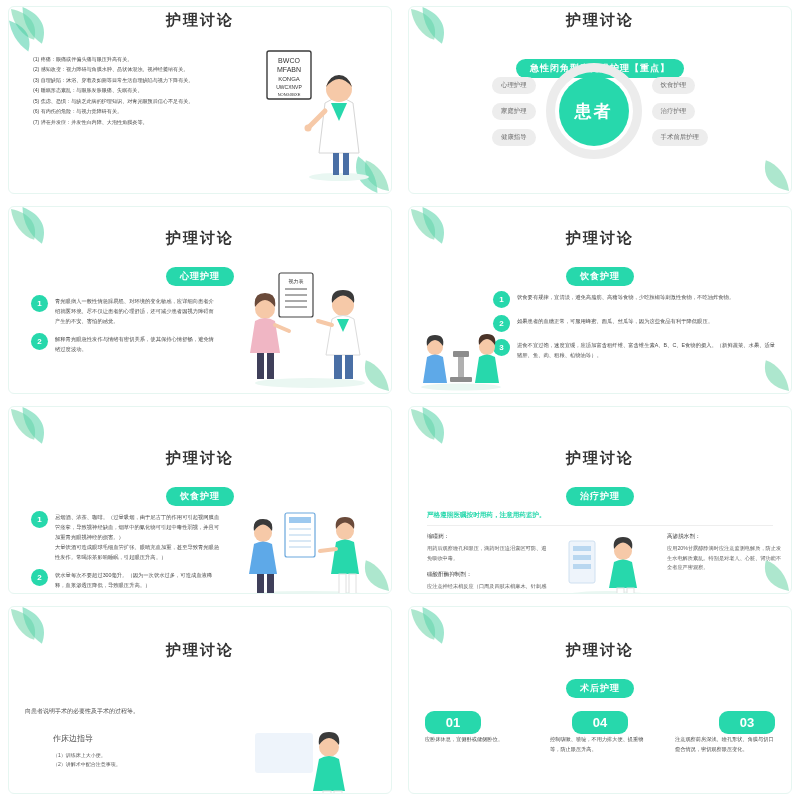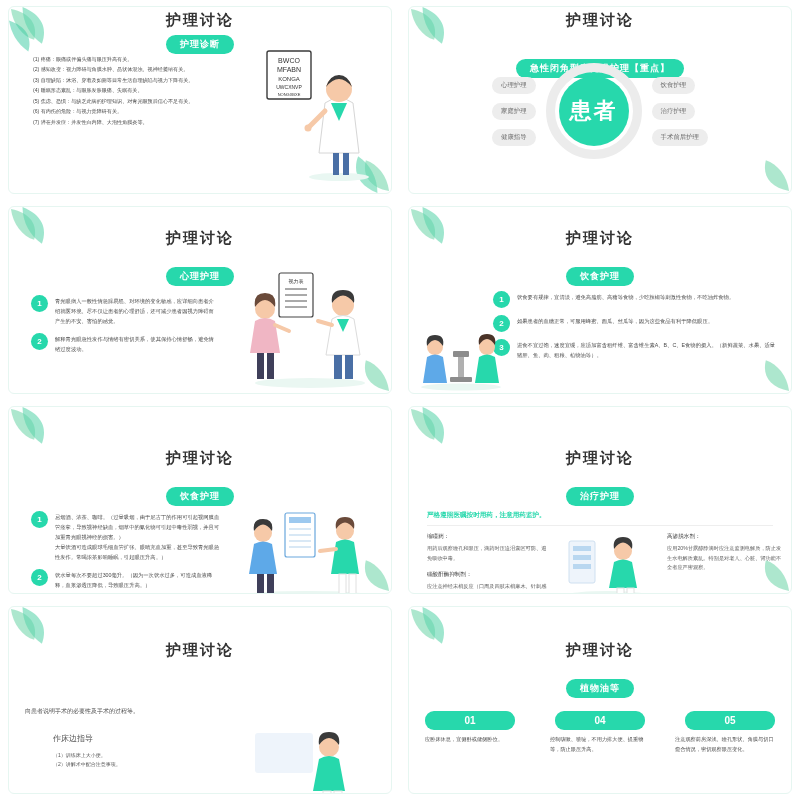--- a/index.html
+++ b/index.html
@@ -15,22 +15,22 @@
   .title{position:absolute;left:0;right:0;text-align:center;font-size:15px;font-weight:bold;color:#333333;letter-spacing:2px;}
   .pill{display:inline-block;background:#27d8ac;color:#ffffff;border-radius:11px;padding:3px 14px;font-size:9px;font-weight:bold;letter-spacing:1px;}
   .pill-wrap{position:absolute;left:0;right:0;text-align:center;}
   .body-text{position:absolute;font-size:5.1px;line-height:1.85;color:#4a4a4a;}
   .body-text p{margin:0 0 1px 0;}
   .num{width:17px;height:17px;border-radius:50%;background:#27d8ac;color:#fff;font-size:8px;display:flex;align-items:center;justify-content:center;font-weight:bold;flex:none;}
   .row{display:flex;gap:7px;align-items:flex-start;margin-bottom:7px;}
   .row .txt{font-size:5.3px;line-height:1.9;color:#4a4a4a;padding-top:1px;}
   .ghost{background:#ededed;color:#6b6b6b;border-radius:9px;font-size:6.4px;padding:4px 9px;text-align:center;display:inline-block;white-space:nowrap;}
   .ring{width:96px;height:96px;border-radius:50%;border:9px solid #ececec;box-sizing:border-box;display:flex;align-items:center;justify-content:center;}
-  .ring-inner{width:70px;height:70px;border-radius:50%;background:#27d8ac;color:#fff;font-size:22px;font-weight:bold;display:flex;align-items:center;justify-content:center;letter-spacing:2px;}
-  .chip{background:#27d8ac;color:#fff;border-radius:9px;font-size:10px;font-weight:bold;padding:4px 17px;width:56px;text-align:center;}
+  .ring-inner{width:70px;height:70px;border-radius:50%;background:#27d8ac;color:#fff;font-size:17px;font-weight:bold;display:flex;align-items:center;justify-content:center;letter-spacing:2px;}
+  .chip{background:#27d8ac;color:#fff;border-radius:9px;font-size:13px;font-weight:bold;padding:4px 0;width:56px;text-align:center;}
   .divider{position:absolute;height:1px;background:#eeeeee;}
   
   .fig{position:absolute;}
   .small-note{font-size:5px;color:#555;line-height:1.8;}
 </style>
 </head>
 <body>
 
 <div class="grid">
 
@@ -48,21 +48,20 @@
       <div class="leaf br">
         <svg viewBox="0 0 60 60">
             <g fill="#9fe3c6">
               <path d="M2 2 C22 6 30 18 26 34 C14 30 4 18 2 2Z" opacity=".85"></path>
               <path d="M14 0 C34 8 40 22 34 38 C22 30 14 16 14 0Z" opacity=".6" fill="#5fd6ae"></path>
             </g>
           </svg>
       </div>
 
       <div class="title" style="top:4px;">护理讨论</div>
-      <div class="pill-wrap" style="top:26px;"><span class="pill">护理诊断</span></div>
 
       <div class="body-text" style="left:24px;top:48px;width:246px;">
         <p>(1) 疼痛：眼痛或伴偏头痛与眼压升高有关。</p>
         <p>(2) 感知改变：视力障碍与角膜水肿、晶状体混浊、视神经萎缩有关。</p>
         <p>(3) 自理缺陷：沐浴、穿着及如厕等日常生活自理缺陷与视力下降有关。</p>
         <p>(4) 睡眠形态紊乱：与眼胀发胀眼痛、失眠有关。</p>
         <p>(5) 焦虑、恐惧：与缺乏此病的护理知识、对青光眼预后信心不足有关。</p>
         <p>(6) 有内伤的危险：与视力觉障碍有关。</p>
         <p>(7) 潜在并发症：并发性白内障、大泡性角膜炎等。</p>
       </div>
@@ -390,26 +389,26 @@
       <div class="leaf tl">
         <svg viewBox="0 0 60 60">
             <g fill="#9fe3c6">
               <path d="M2 2 C22 6 30 18 26 34 C14 30 4 18 2 2Z" opacity=".85"></path>
               <path d="M14 0 C34 8 40 22 34 38 C22 30 14 16 14 0Z" opacity=".6" fill="#5fd6ae"></path>
             </g>
           </svg>
       </div>
 
       <div class="title" style="top:34px;">护理讨论</div>
-      <div class="pill-wrap" style="top:70px;"><span class="pill">植物油等</span></div>
+      <div class="pill-wrap" style="top:70px;"><span class="pill">术后护理</span></div>
 
       <div style="position:absolute;left:16px;right:16px;top:104px;display:flex;justify-content:space-between;">
         <div class="chip">01</div>
         <div class="chip">04</div>
-        <div class="chip">05</div>
+        <div class="chip">03</div>
       </div>
 
       <div style="position:absolute;left:16px;right:16px;top:128px;display:flex;justify-content:space-between;gap:12px;">
         <div style="width:100px;font-size:5.2px;line-height:1.9;color:#4a4a4a;">应卧床休息，宜侧卧或健侧卧位。</div>
         <div style="width:100px;font-size:5.2px;line-height:1.9;color:#4a4a4a;">控制咳嗽、喷嚏，不用力排大便、提重物等，防止眼压升高。</div>
         <div style="width:100px;font-size:5.2px;line-height:1.9;color:#4a4a4a;">注意观察前房深浅、瞳孔形状、角膜与切口愈合情况，密切观察眼压变化。</div>
       </div>
     </div>
   </div>
 

